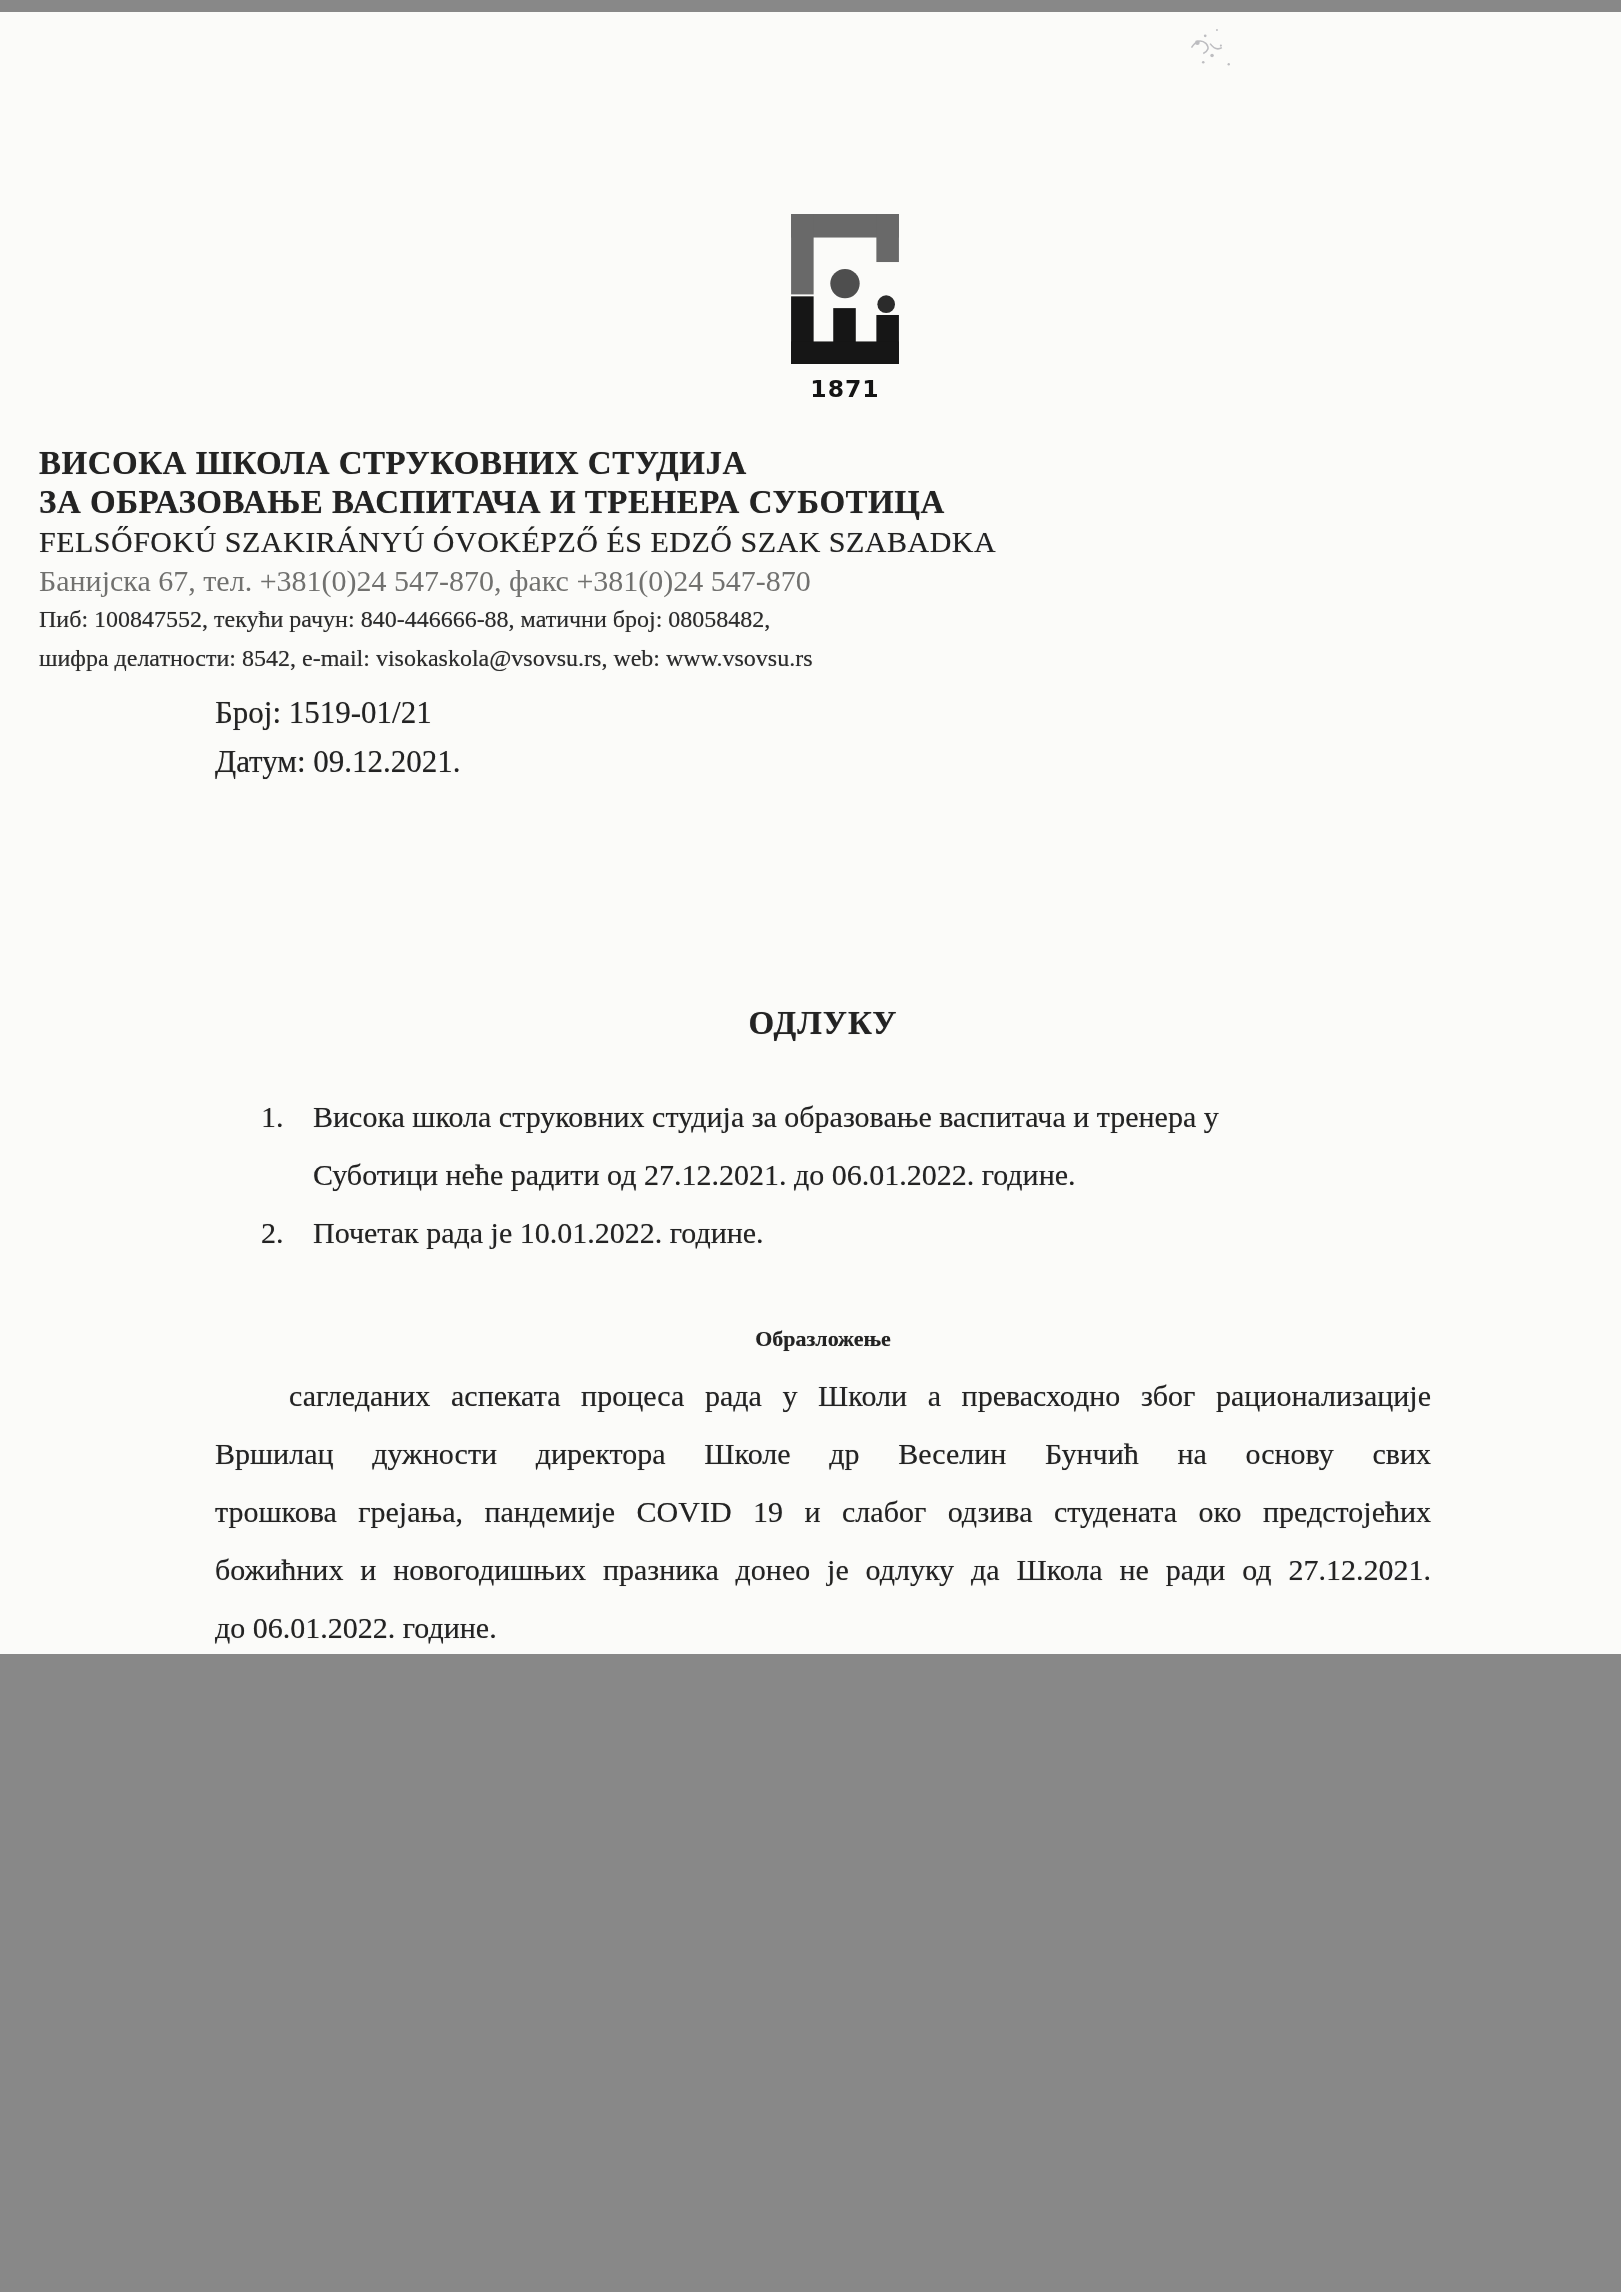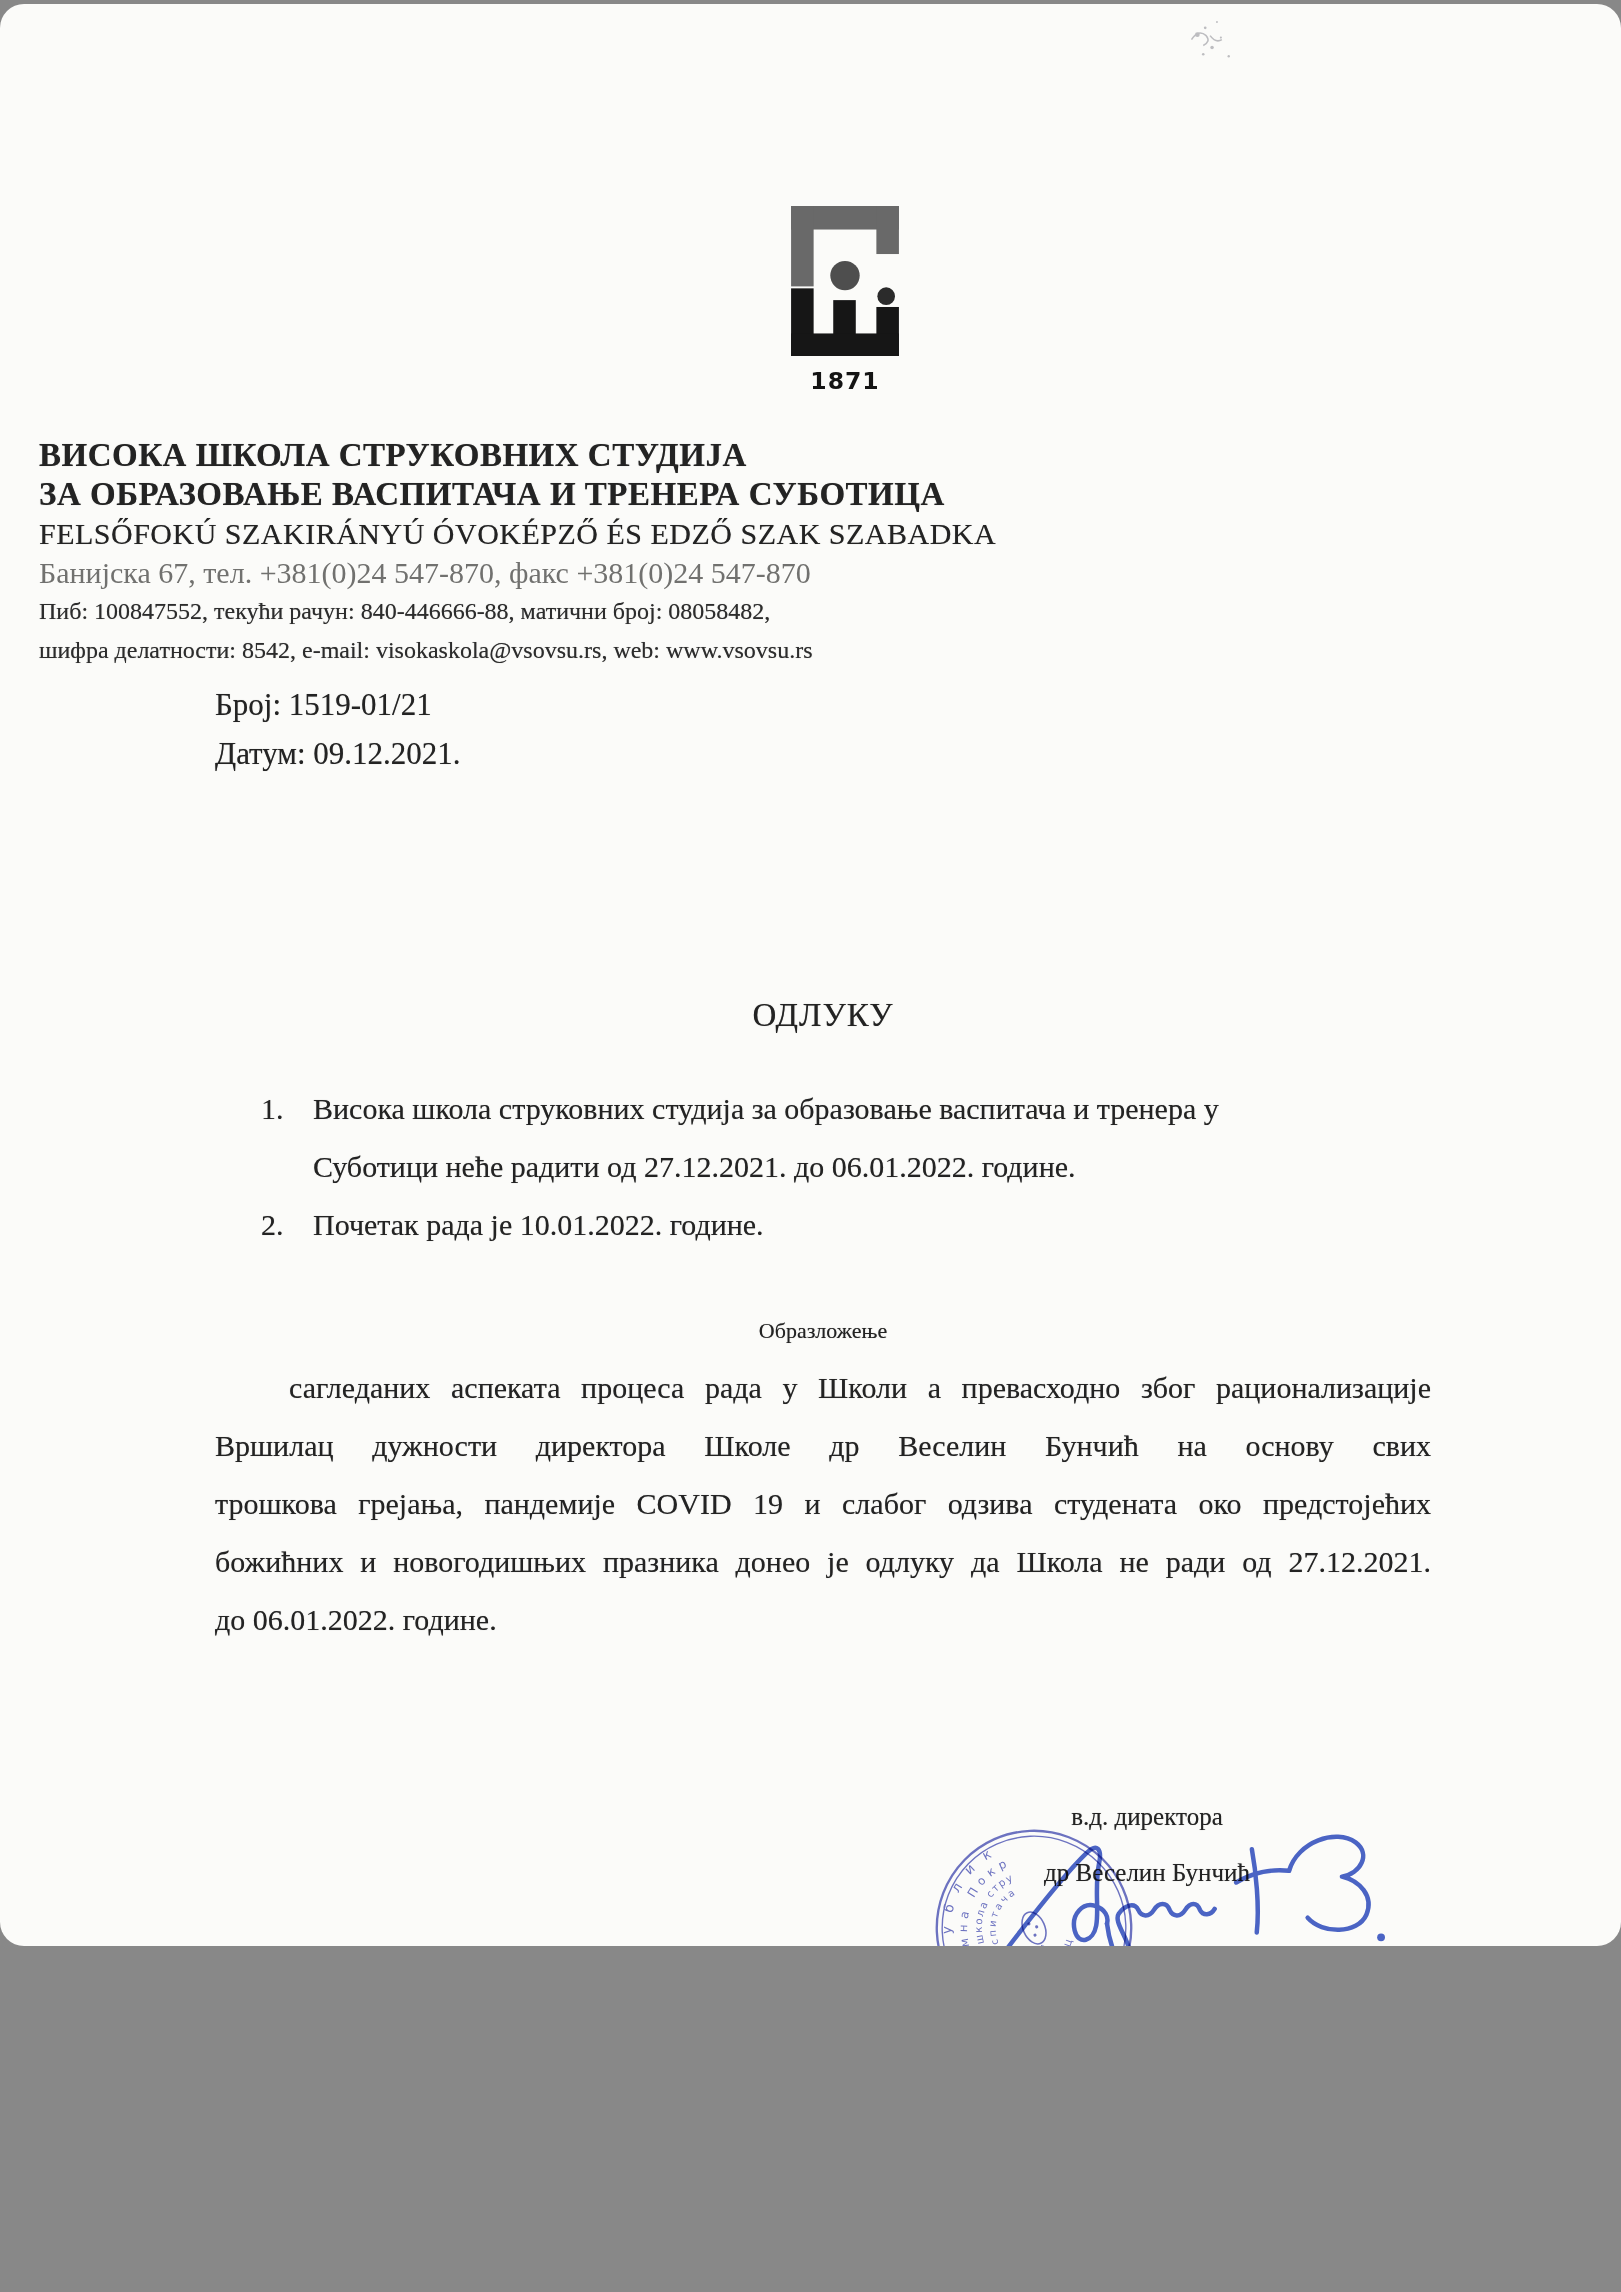--- a/index.html
+++ b/index.html
@@ -1,19 +1,19 @@
 <!DOCTYPE html>
 <html><head>
 <meta charset="utf-8">
 <style>
   html,body { margin:0; padding:0; background:#888; }
   .page {
-    position:relative; width:1621px; height:1942px; margin:4px auto;
+    position:relative; width:1621px; height:1642px; margin:12px auto;
     background:#fbfbf9; overflow:hidden;
-    font-family:"Liberation Serif", serif; color:#232323;border-radius:24px;
+    font-family:"Liberation Serif", serif; color:#232323;
   }
   .abs { position:absolute; }
   .soft { text-shadow:0 0 0.7px rgba(45,45,45,.55); }
 
   
   .letterhead { left:39px; top:432px; width:1582px; text-align:left; line-height:39px; }
   .lh-bold  { font-size:33px; font-weight:bold; letter-spacing:0.5px; }
   .lh-caps  { font-size:30px; letter-spacing:0.5px; }
   .lh-gray  { font-size:30px; color:#71716f; text-shadow:none; }
   .lh-plain { font-size:24px; color:#2c2c2c; }
@@ -24,21 +24,21 @@
 
   
   .meta { left:215px; top:676px; font-size:31px; line-height:49px; }
 
   
   .para  { font-size:30px; line-height:58px; }
   .jl .ln { text-align:justify; text-align-last:justify; -moz-text-align-last:justify; }
   .jl .ln:last-child { text-align-last:left; -moz-text-align-last:left; }
   .indent1 .ln:first-child { text-indent:74px; }
 
-  .heading { left:215px; width:1216px; text-align:center; font-weight:normal; }
+  .heading { left:215px; width:1216px; text-align:center; font-weight:bold; }
   .h-odluka { top:987px; font-size:33px; letter-spacing:1px; line-height:49px; }
   .h-obraz  { top:1302px; font-size:22px; line-height:49px; }
 
   
   .dlist { left:261px; top:1076px; width:1170px; font-size:30px; line-height:58px; }
   .li { display:flex; }
   .num { width:52px; flex:0 0 52px; }
   .litext { width:1078px; }
 
   

